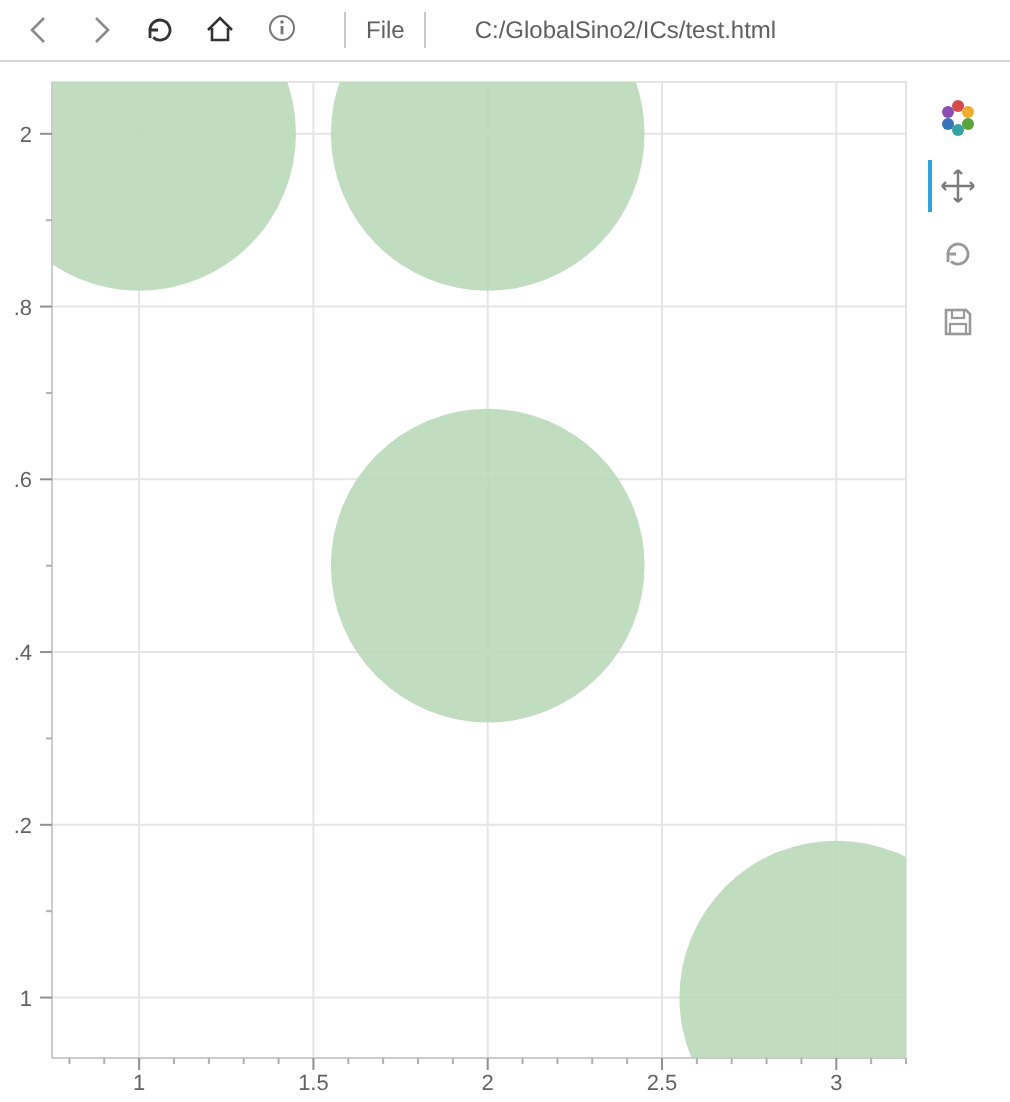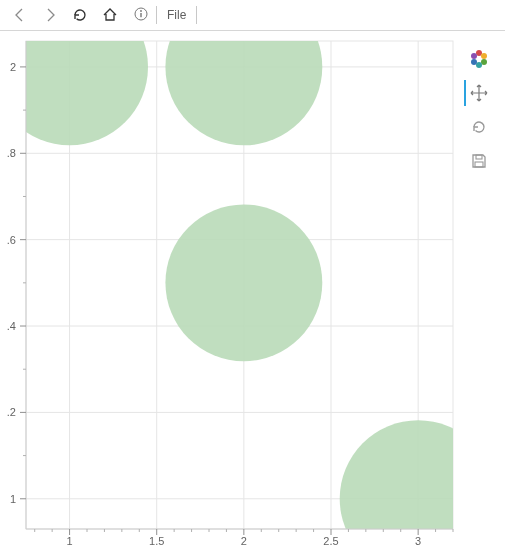--- a/index.html
+++ b/index.html
@@ -1,20 +1,20 @@
 <!DOCTYPE html>
 <html><head>
 <meta charset="utf-8">
 <style>
   html, body { margin: 0; padding: 0; background: #fff; font-family: "Segoe UI", Arial, sans-serif; font-size: 12px; }
   .app { width: 505px; height: 551px; position: relative; overflow: hidden; }
   .browser-bar { height: 30px; border-bottom: 1px solid #d6d6d6; display: flex; align-items: center; padding: 0 6px; gap: 2px; }
   .nav-btn { width: 28px; height: 28px; display: flex; align-items: center; justify-content: center; color: #8b8b8b; border-radius: 4px; }
   .nav-btn.active { color: #333; }
-  .addr { display: flex; align-items: center; gap: 8px; margin-left: 8px; color: #606060; }
+  .addr { display: flex; align-items: center; gap: 24px; margin-left: 8px; color: #606060; }
   .addr .file-label { border-left: 1px solid #c8c8c8; border-right: 1px solid #c8c8c8; padding: 0 10px; height: 18px; line-height: 18px; display:inline-block; }
   .plot-area { position: absolute; top: 31px; left: 0; right: 50px; bottom: 0; }
   .plot-svg { width: 100%; height: 100%; display: block; }
   .tick-label { fill: #636363; font-size: 11px; }
   .gridline { stroke: #e5e5e5; stroke-width: 1; }
   .axisline { stroke: #cccccc; stroke-width: 1; }
   .minor-tick { stroke: #b0b0b0; stroke-width: 1; }
   .major-tick { stroke: #909090; stroke-width: 1; }
   .circ { fill: #b9dab8; fill-opacity: 0.9; stroke: none; }
   .toolbar { position: absolute; top: 46px; right: 12px; width: 30px; display: flex; flex-direction: column; align-items: center; gap: 8px; }
@@ -50,20 +50,21 @@
     </div>
     <div class="addr">
       <span>
         <svg width="14" height="14" viewBox="0 0 14 14">
             <circle cx="7" cy="7" r="6" fill="none" stroke="#777" stroke-width="1"></circle>
             <circle cx="7" cy="4" r="0.9" fill="#777"></circle>
             <rect x="6.3" y="6" width="1.4" height="4.2" fill="#777"></rect>
           </svg>
       </span>
       <span class="file-label">File</span>
+      <span>C:/GlobalSino2/ICs/test.html</span>
     </div>
   </div>
 
   <div class="plot-area">
     <svg class="plot-svg" id="plot-svg" viewBox="0 0 455 520">
         <defs>
           <clipPath id="plotclip">
             <rect x="26" y="10" width="427" height="488"></rect>
           </clipPath>
         </defs>

